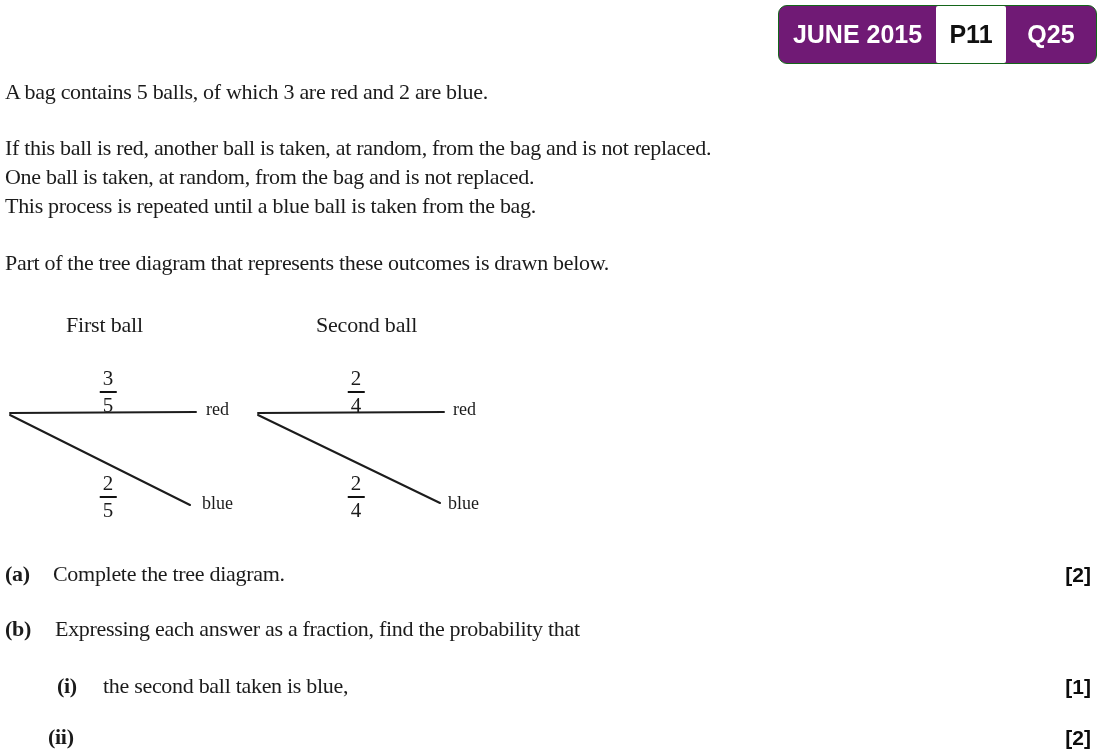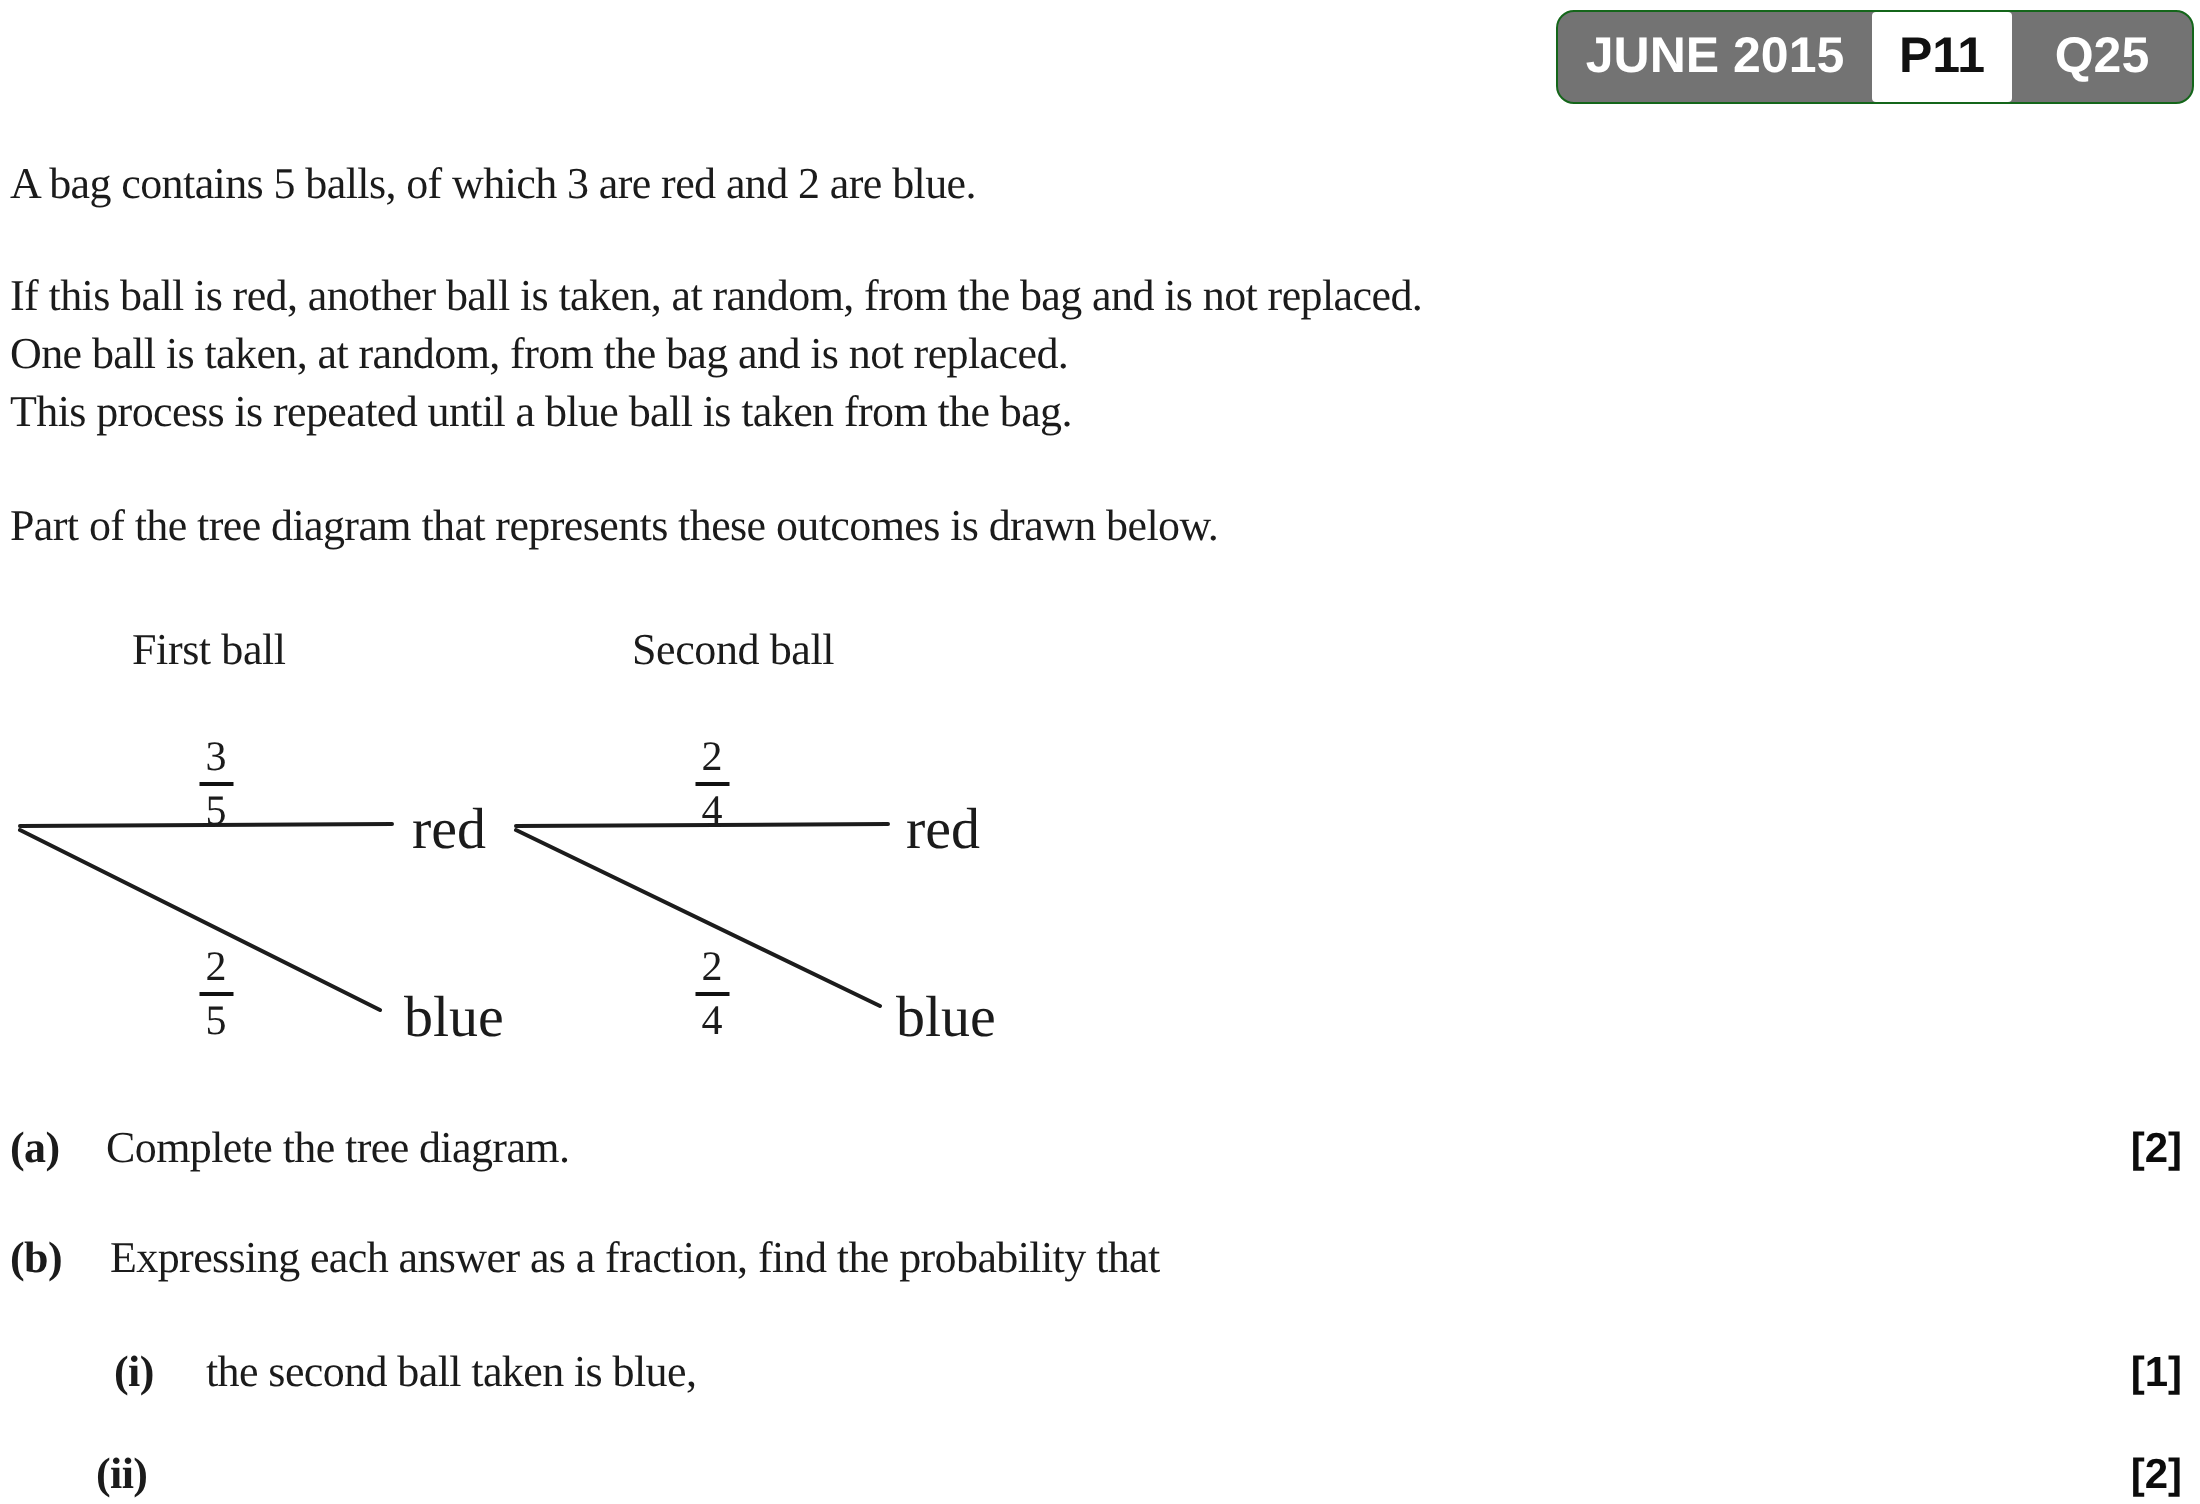--- a/index.html
+++ b/index.html
@@ -10,22 +10,22 @@
     background: #ffffff;
     overflow: hidden;
     font-family: "Liberation Serif", "DejaVu Serif", serif;
     color: #1b1b1b;
   }
 
   
   .badge {
     position: absolute;
     left: 778px; top: 5px;
-    width: 319px; height: 47px;
-    background: #737373;
+    width: 319px; height: 59px;
+    background: #701a75;
     border: 1px solid #14661a;
     box-sizing: border-box;
     border-radius: 9px;
     display: flex;
     align-items: stretch;
     font-family: "Liberation Sans", "DejaVu Sans", sans-serif;
     font-weight: bold;
     font-size: 25px;
   }
   .badge-session {
@@ -90,21 +90,21 @@
   }
   .frac .num { line-height: 25px; padding: 0 3px; }
   .frac .den { line-height: 24px; padding: 0 3px; border-top: 2px solid #111; }
   .f1 { left: 108px; top: 366px; }
   .f2 { left: 108px; top: 471px; }
   .f3 { left: 356px; top: 366px; }
   .f4 { left: 356px; top: 471px; }
 
   .branch-label {
     position: absolute;
-    font-size: 29px;
+    font-size: 18px;
     white-space: nowrap;
   }
   .red1  { left: 206px; top: 399px; }
   .blue1 { left: 202px; top: 493px; }
   .red2  { left: 453px; top: 399px; }
   .blue2 { left: 448px; top: 493px; }
 
   
   .qrow {
     position: absolute;

